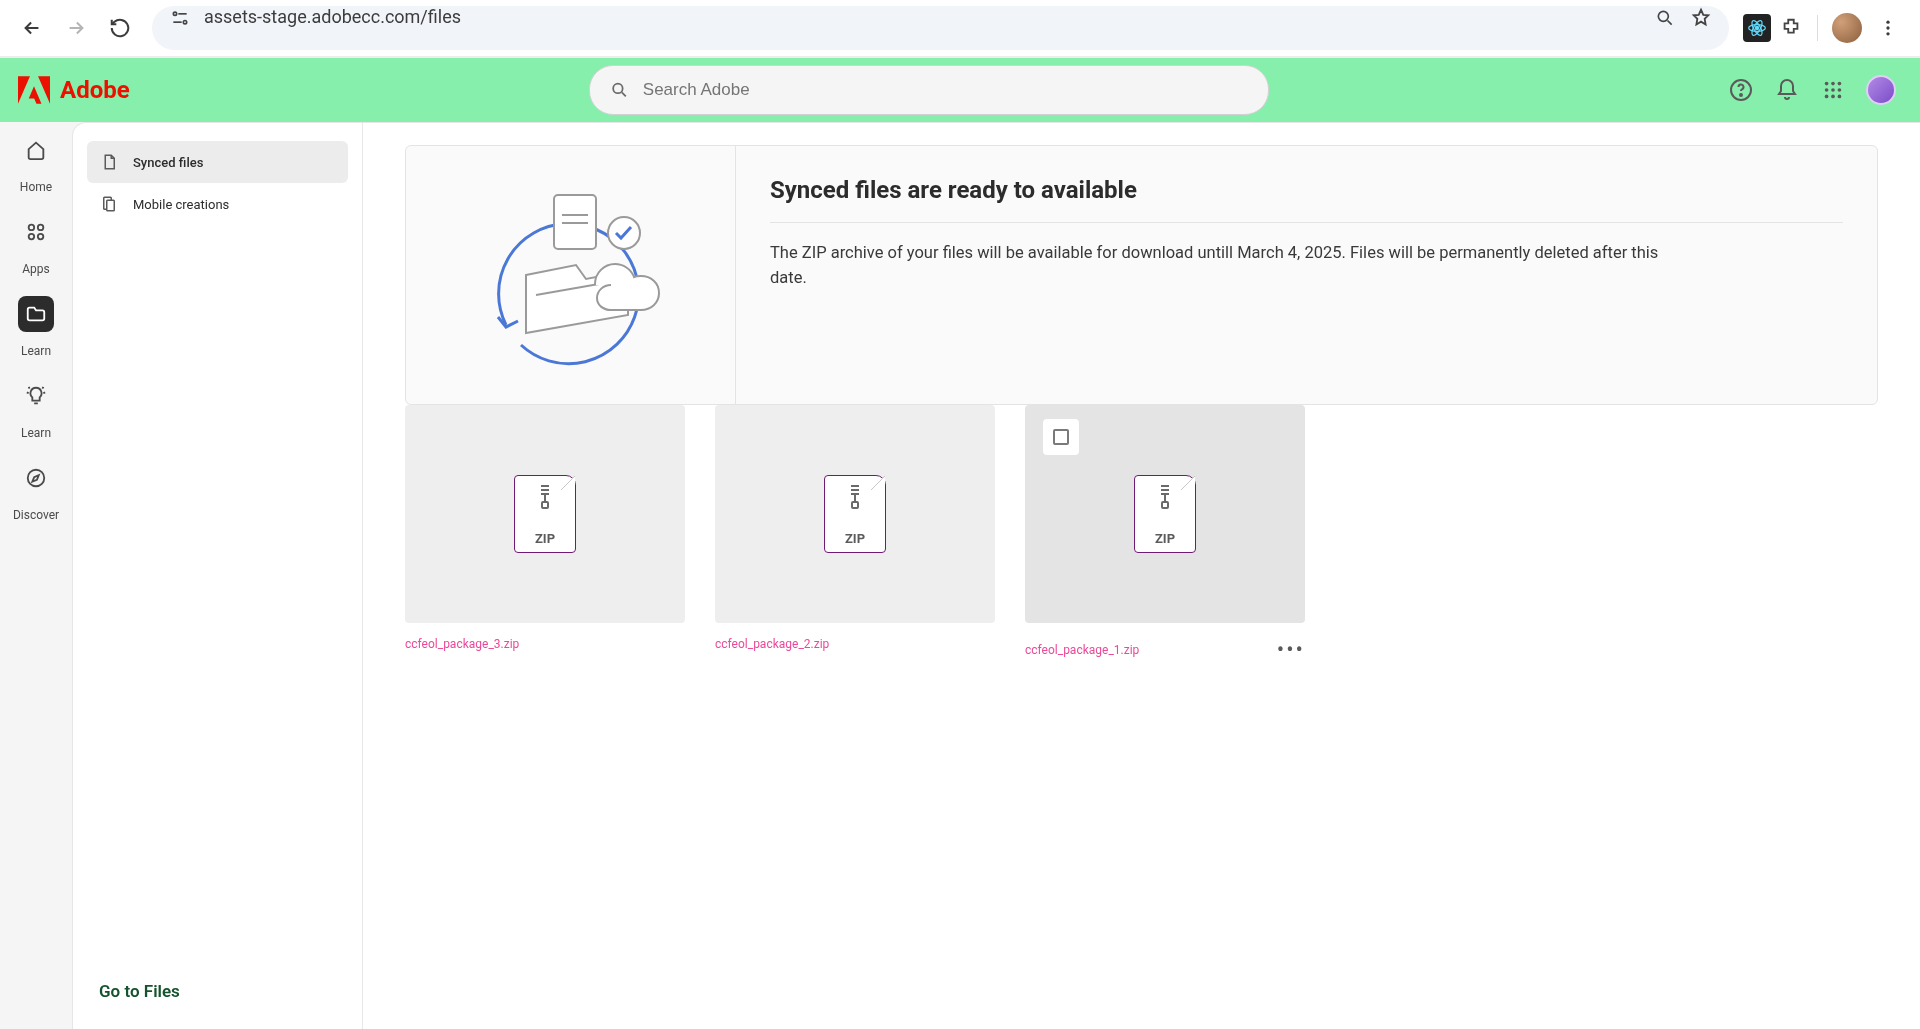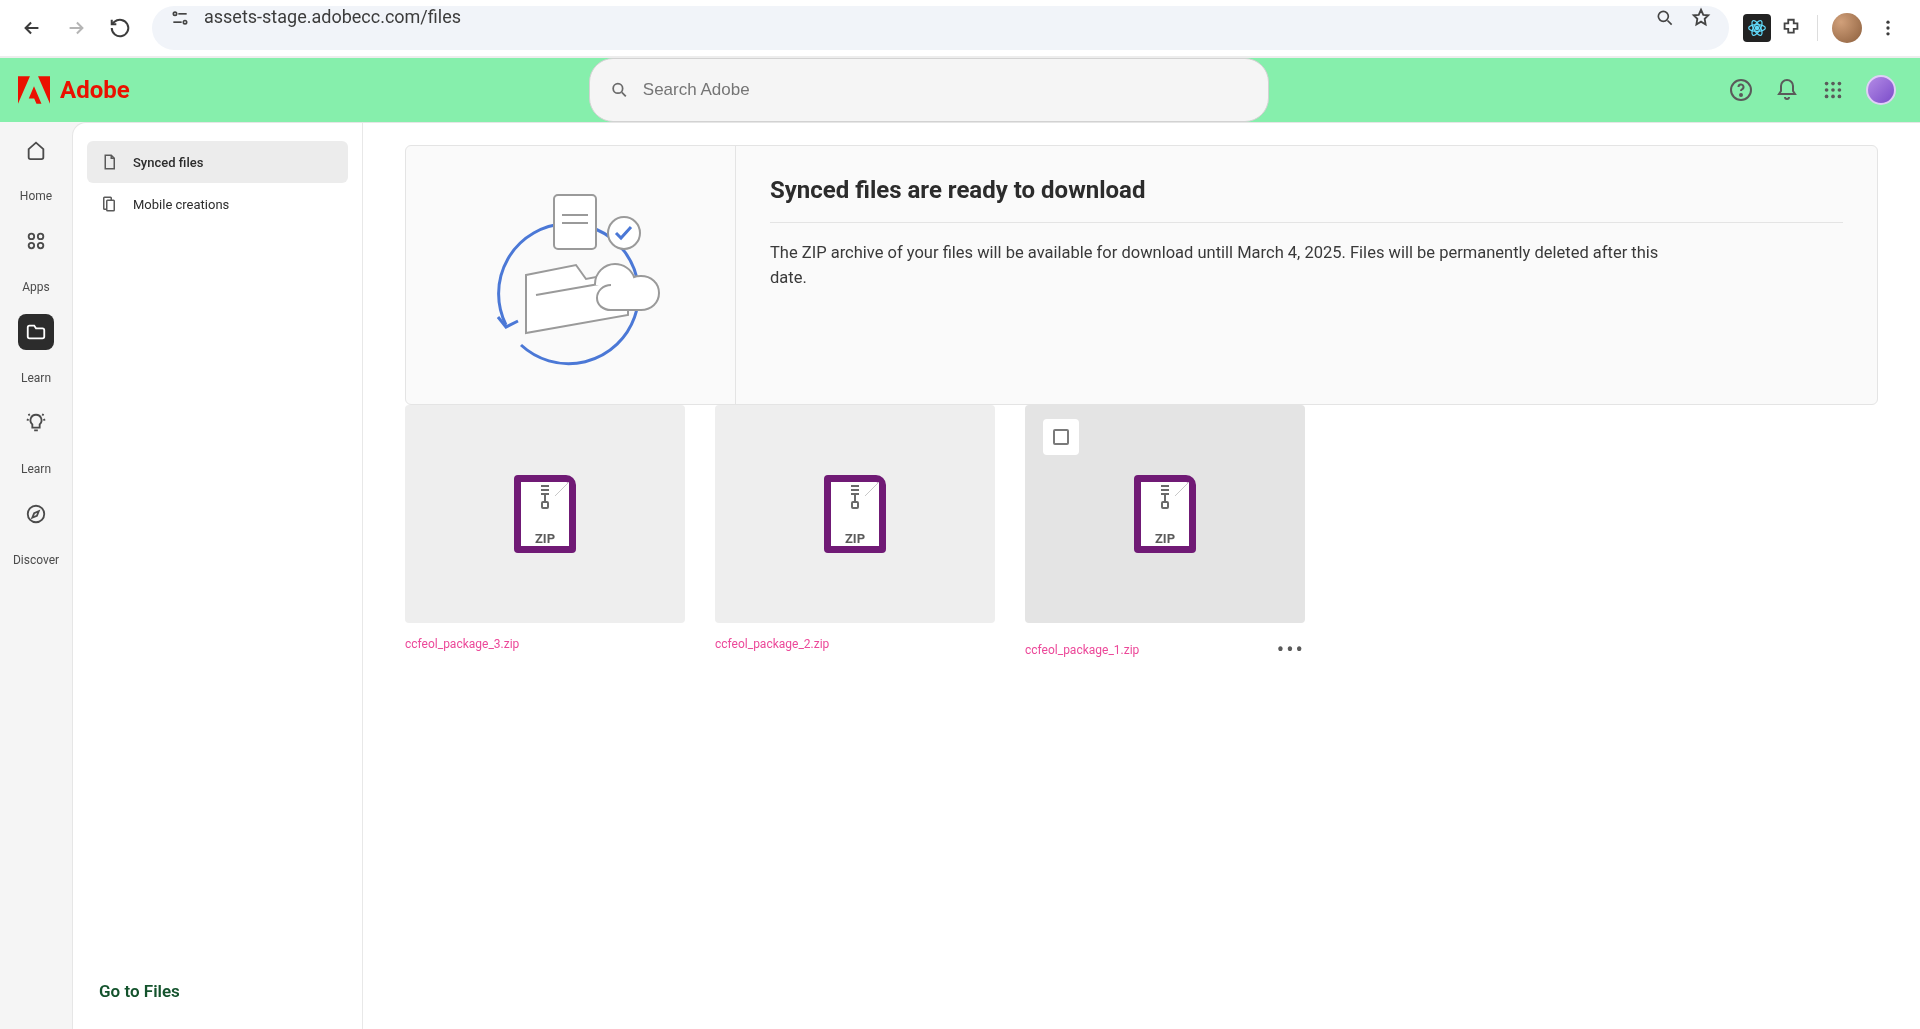--- a/index.html
+++ b/index.html
@@ -13,32 +13,32 @@
 .url-text { flex: 1; font-size: 18px; color: #3c3c3c; }
 .chrome-icon { width: 24px; height: 24px; display:flex; align-items:center; justify-content:center; color:#444;}
 .avatar-chrome { width: 30px; height: 30px; border-radius: 50%; background: radial-gradient(circle at 30% 30%, #d1a07a, #8b5e3c); }
 .divider-v { width:1px; height:26px; background:#ddd; margin:0 6px;}
 
 
 .app-header { display:flex; align-items:center; height:64px; padding: 0 18px 0 18px; background:#86efac; }
 .adobe-logo { display:flex; align-items:center; gap:10px; color:#eb1000; font-weight:700; font-size:24px;}
 .adobe-mark { width:32px; height:28px; }
 .search-wrap { flex:1; display:flex; justify-content:center;}
-.search-bar { width: 680px; height:64px; border:1px solid #d0d0d0; border-radius:24px; display:flex; align-items:center; padding:0 20px; gap:14px; background:#fff0; background:#f5f5f5; background:transparent;}
+.search-bar { width: 680px; height:50px; border:1px solid #d0d0d0; border-radius:24px; display:flex; align-items:center; padding:0 20px; gap:14px; background:#fff0; background:#f5f5f5; background:transparent;}
 .search-bar { background: #f5f5f5; border:1px solid #cfcfcf; border-radius:24px; background:#f8f8f8; background:#f5f5f5;}
 .search-bar { background:#f5f5f5;}
 .search-bar input { border:none; background:transparent; outline:none; font-size:17px; color:#6a6a6a; width:100%;}
 .header-actions { display:flex; align-items:center; gap:20px; padding-right:6px;}
 .header-icon { width:26px; height:26px; color:#5a5a5a; display:flex; align-items:center; justify-content:center; cursor:pointer;}
 .avatar-app { width:30px; height:30px; border-radius:50%; background: linear-gradient(135deg,#b48be6,#7a4cc9); border:2px solid #e0cff7;}
 
 
 .app-body { display:flex; height: calc(1029px - 58px - 64px); }
 .rail { width:72px; background:#f5f5f5; display:flex; flex-direction:column; align-items:center; padding-top:10px; gap:20px;}
-.rail-item { display:flex; flex-direction:column; align-items:center; gap:21px; cursor:pointer; color:#4b4b4b;}
+.rail-item { display:flex; flex-direction:column; align-items:center; gap:12px; cursor:pointer; color:#4b4b4b;}
 .rail-item .rail-icon { width:36px; height:36px; display:flex; align-items:center; justify-content:center; border-radius:8px;}
 .rail-item.active .rail-icon { background:#2c2c2c; color:#fff;}
 .rail-label { font-size:12px; color:#4b4b4b;}
 
 .panel { flex:1; background:#fff; border-radius:14px 0 0 0; margin-top:0; border:1px solid #e6e6e6; border-right:none; border-bottom:none; display:flex; }
 .sidebar { width:290px; border-right:1px solid #e8e8e8; padding:18px 14px; display:flex; flex-direction:column; }
 .side-item { display:flex; align-items:center; gap:14px; height:42px; padding:0 12px; border-radius:6px; font-size:13px; color:#2c2c2c; cursor:pointer;}
 .side-item.active { background:#ececec; font-weight:500;}
 .side-icon { width:20px; height:20px; color:#5a5a5a; display:flex; align-items:center; justify-content:center;}
 .sidebar-footer { margin-top:auto; padding:10px 12px;}
@@ -51,21 +51,21 @@
 .banner-text { flex:1; padding:30px 34px;}
 .banner-title { font-size:24px; font-weight:700; color:#2c2c2c; padding-bottom:18px; border-bottom:1px solid #e4e4e4; }
 .banner-desc { font-size:16.5px; color:#3a3a3a; padding-top:18px; line-height:1.5; max-width: 900px;}
 
 .section-title { font-size:21px; font-weight:700; color:#2c2c2c; margin:30px 0 20px 0;}
 .file-grid { display:flex; gap:30px;}
 .file-card { width:280px; }
 .file-thumb { height:218px; background:#eeeeee; border-radius:4px; display:flex; align-items:center; justify-content:center; position:relative; cursor:pointer;}
 .file-thumb .checkbox { position:absolute; top:14px; left:18px; width:36px; height:36px; background:#fff; border-radius:4px; display:flex; align-items:center; justify-content:center;}
 .checkbox-inner { width:16px; height:16px; border:2px solid #7a7a7a; border-radius:2px;}
-.zip-chip { width:62px; height:78px; background:#fff; border:7px solid #701a75; border-radius:4px 10px 4px 4px; display:flex; flex-direction:column; align-items:center; justify-content:center; gap:20px; position:relative;}
+.zip-chip { width:62px; height:78px; background:#fff; border:1px solid #701a75; border-radius:4px 10px 4px 4px; display:flex; flex-direction:column; align-items:center; justify-content:center; gap:20px; position:relative;}
 .zip-chip::before { content:""; position:absolute; top:0; right:0; width:14px; height:14px; background:linear-gradient(135deg, transparent 49%, #c8c8c8 50%, #fff 51%);}
 .zip-label { font-size:13px; font-weight:700; color:#5b5b5b;}
 .zip-zipper { width:12px; height:28px; display:flex; flex-direction:column; align-items:center;}
 .file-row { display:flex; align-items:center; justify-content:space-between; margin-top:14px;}
 .file-name { font-size:12px; color:#ec4899;}
 .more-btn { font-size:22px; color:#5a5a5a; letter-spacing:2px; cursor:pointer;}
 
 svg { display:block; }
 </style>
 </head>
@@ -265,21 +265,21 @@
             <rect x="88" y="20" width="42" height="54" rx="4" fill="#fff"></rect>
             <path d="M96 40h26M96 48h26"></path>
             <path d="M60 100l50-10 10 14 42-8v44l-102 18z" fill="#fff"></path>
             <path d="M70 120l80-14"></path>
             <circle cx="158" cy="58" r="16" fill="#fff"></circle>
             <path d="M150 58l5 5 10-11" stroke="#4b78d6" stroke-width="3"></path>
             <path d="M145 110c-8 0-14 6-14 13s6 12 14 12h30c10 0 18-7 18-17s-8-17-18-17c-3 0-5 0-7 1-3-8-11-13-19-13-11 0-20 9-20 20 0 0 0 1 0 1" fill="#fff"></path>
           </svg>
         </div>
         <div class="banner-text">
-          <div class="banner-title">Synced files are ready to download</div>
+          <div class="banner-title">Synced files are ready to available</div>
           <div class="banner-desc">The ZIP archive of your files will be available for download untill March 4, 2025. Files will be permanently deleted after this date.</div>
         </div>
       </div>
 
       <div class="file-grid">
 
         <div class="file-card">
           <div class="file-thumb">
             <div class="zip-chip">
               <svg class="zip-zipper" width="12" height="26" viewBox="0 0 12 26" fill="none" stroke="#6a6a6a" stroke-width="2">

